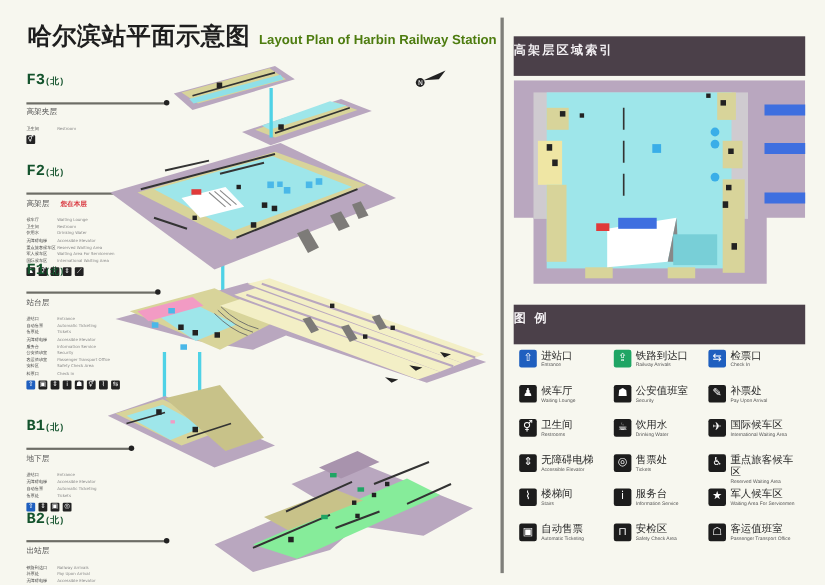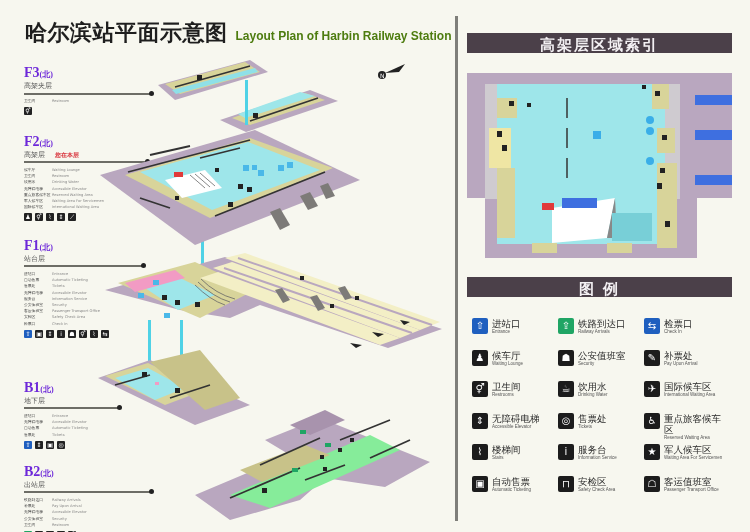--- a/index.html
+++ b/index.html
@@ -17,23 +17,23 @@
   .title .zh { font-size: 22px; font-weight: bold; color: #1e1e1e; letter-spacing: 0.5px; }
   .title .en { font-family: "Liberation Sans", sans-serif; font-size: 12px; font-weight: bold; color: #4d7c0f; }
 
   .divider {
     position: absolute; left: 455px; top: 16px; width: 3px; height: 505px;
     background: #7f7f7a;
   }
 
   
   .floor { position: absolute; left: 24px; }
-  .floor .fname { font-family: Liberation Serif, serif; font-weight: bold; font-size: 14px; color: #6d28d9; }
+  .floor .fname { font-family: Liberation Mono, monospace; font-weight: bold; font-size: 14px; color: #14532d; }
   .floor .fname small { font-size: 8px; font-weight: bold; }
-  .floor .fsub { font-size: 7px; color: #555; margin-top: 0px; display: flex; gap: 10px; align-items: center; }
+  .floor .fsub { font-size: 7px; color: #555; margin-top: 16px; display: flex; gap: 10px; align-items: center; }
   .floor .fsub .here { color: #d9363e; font-weight: bold; font-size: 6px; }
   .floor .rule {
     position: absolute; left: 0; height: 2px; background: #6d6d66;
   }
   .floor .rule::after {
     content: ""; position: absolute; right: -2px; top: -2px;
     width: 5px; height: 5px; border-radius: 50%; background: #222;
   }
   .floor .items { margin-top: 7px; }
   .floor .item { display: flex; font-size: 3.6px; color: #666; height: 6.2px; line-height: 6.2px; }
@@ -43,23 +43,23 @@
   .floor .icons .ic {
     width: 8px; height: 8px; background: #222; border-radius: 1px;
     color: #fff; font-size: 6px; line-height: 8px; text-align: center;
   }
   svg { display: block; }
 
   .compass { position: absolute; left: 377px; top: 60px; }
 
   
   .panel-title {
-    position: absolute; left: 467px; width: 265px; height: 20px;
+    position: absolute; left: 467px; width: 265px; height: 36px;
     background: #4b4049; color: #f3f0f3; font-weight: bold;
-    font-size: 15px; text-align: center; line-height: 25px; letter-spacing: 2px;
+    font-size: 11px; line-height: 25px; letter-spacing: 2px;
   }
   .index-map { position: absolute; left: 467px; top: 73px; width: 265px; height: 188px; }
 
   .legend { position: absolute; left: 472px; top: 318px; width: 270px; }
   .legend .row { display: flex; height: 31.5px; }
   .legend .cell { width: 86px; display: flex; align-items: flex-start; gap: 4px; }
   .legend .cell .lic {
     width: 16px; height: 16px; border-radius: 2px; background: #1c1c1c;
     color: #fff; font-size: 10px; line-height: 16px; text-align: center; flex: none;
   }
@@ -87,21 +87,21 @@
     <div class="item">
         <span class="izh">卫生间</span>
         <span class="ien">Restroom</span>
       </div>
   </div>
   <div class="icons">
     <span class="ic">⚥</span>
   </div>
 </div>
 
-<div class="floor" style="top:134px;">
+<div class="floor" style="top:148px;">
   <div class="fname"><span>F2</span><small>(北)</small></div>
   <div class="fsub">
       <span>高架层</span>
       <span class="here">您在本层</span>
     </div>
   <div class="rule" style="top:27px; width:124px;"></div>
   <div class="items">
     <div class="item">
         <span class="izh">候车厅</span>
         <span class="ien">Waiting Lounge</span>

